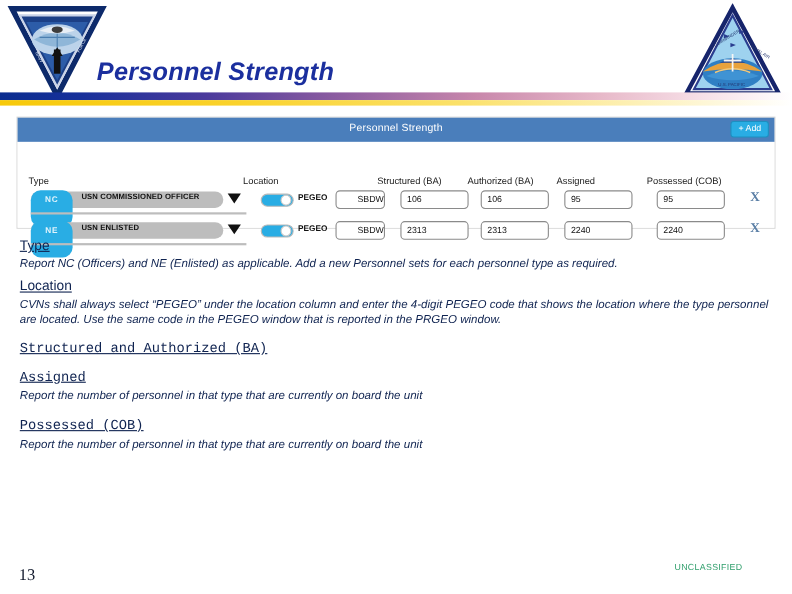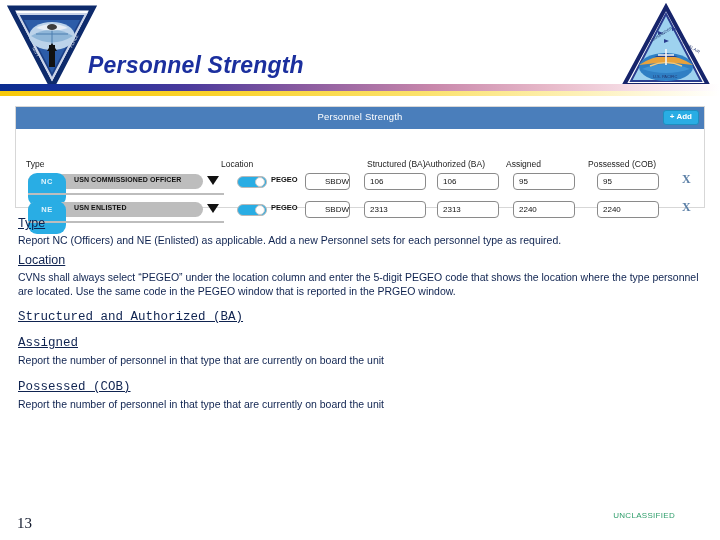--- a/index.html
+++ b/index.html
@@ -86,21 +86,21 @@
   }
   .add-btn {
     position: absolute;
     right: 5px;
     top: 3px;
     background: #29ade4;
     color: #ffffff;
     border: 1px solid #1d8fc0;
     border-radius: 3px;
     font-size: 8px;
-    font-weight: bold;
+    font-weight: normal;
     padding: 2px 6px 3px 6px;
     line-height: 1;
     cursor: pointer;
   }
 
   .panel-body {
     position: relative;
     height: 78px;
     padding: 0;
     background: #ffffff;
@@ -109,21 +109,21 @@
   
   .col-label {
     position: absolute;
     font-size: 8.5px;
     color: #1a1a1a;
     top: 30px;
     white-space: nowrap;
   }
   .c-type     { left: 10px; }
   .c-location { left: 205px; }
-  .c-struct   { left: 327px; margin-left: 24px; }
+  .c-struct   { left: 327px; }
   .c-auth     { left: 409px; }
   .c-assign   { left: 490px; }
   .c-poss     { left: 572px; }
 
   
   .row { position: absolute; left: 0; width: 100%; height: 29px; }
   .row-0 { top: 42px; }
   .row-1 { top: 70px; }
 
   .type-pill {
@@ -250,20 +250,21 @@
     color: #0f2350;
     text-decoration: underline;
     margin: 0 0 4px 0;
     font-weight: normal;
   }
   .sec-body {
     font-size: 10.5px;
     color: #0f2350;
     margin: 0 0 6px 0;
     line-height: 1.28;
+    font-style: italic;
   }
   .gap-m { margin-top: 12px; font-family: Liberation Mono, monospace; }
 
   
   .page-num {
     position: absolute;
     left: 17px;
     bottom: 8px;
     font-size: 15px;
     color: #0f172a;
@@ -383,21 +384,21 @@
 
   </div>
 </div>
 
 <div class="content">
 
   <div class="sec-head">Type</div>
   <p class="sec-body">Report NC (Officers) and NE (Enlisted) as applicable.  Add a new Personnel sets for each personnel type as required.</p>
 
   <div class="sec-head">Location</div>
-  <p class="sec-body">CVNs shall always select “PEGEO” under the location column and enter the 5-digit PEGEO code that shows the location where the type personnel are located. Use the same code in the PEGEO window that is reported in the PRGEO window.</p>
+  <p class="sec-body">CVNs shall always select “PEGEO” under the location column and enter the 4-digit PEGEO code that shows the location where the type personnel are located. Use the same code in the PEGEO window that is reported in the PRGEO window.</p>
 
   <div class="sec-head gap-m">Structured and Authorized (BA)</div>
 
   <div class="sec-head gap-m">Assigned</div>
   <p class="sec-body">Report the number of personnel in that type that are currently on board the unit</p>
 
   <div class="sec-head gap-m">Possessed (COB)</div>
   <p class="sec-body">Report the number of personnel in that type that are currently on board the unit</p>
 
 </div>

